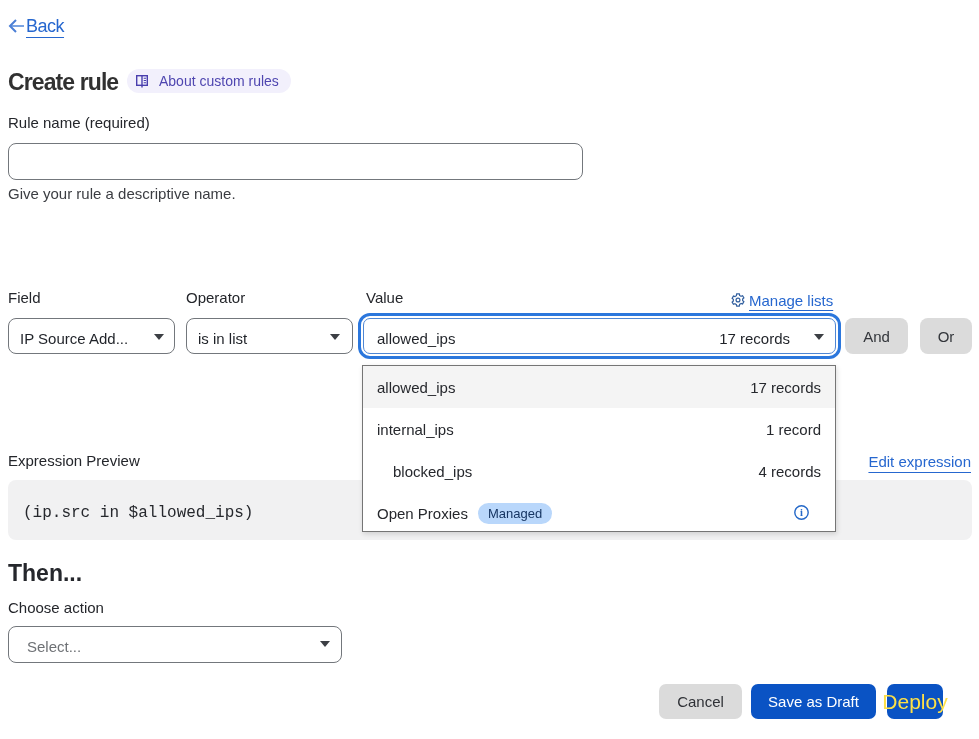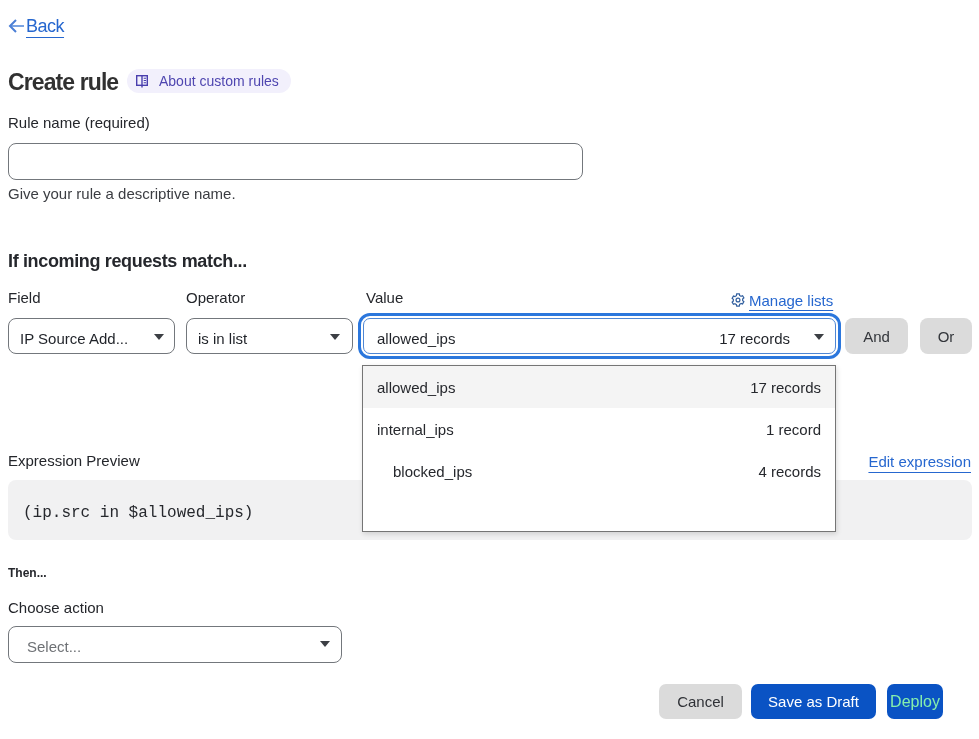--- a/index.html
+++ b/index.html
@@ -28,21 +28,20 @@
       <path d="M6 0.7 L6 12.4" stroke="#4a3fae" stroke-width="1.4"></path>
       <path d="M7.7 3.2 L10.1 3.2 M7.7 5.5 L10.1 5.5 M7.7 7.8 L10.1 7.8" stroke="#4a3fae" stroke-width="1.1"></path>
     </svg>
     <span style="font-size:14px;color:#4f46b0;text-align:center;">About custom rules</span>
   </div>
 
   <div class="abs lbl" style="left:8px;top:115px;">Rule name (required)</div>
   <div class="sel" style="left:8px;top:143px;width:575px;height:37px;border-radius:8px;"></div>
   <div class="abs" style="left:8px;top:185px;font-size:15px;color:#3b3d42;">Give your rule a descriptive name.</div>
 
-  <div class="abs" style="left:8px;top:252px;font-size:18px;font-weight:bold;color:#25272c;line-height:18px;letter-spacing:-0.35px;">If incoming requests match...</div>
 
   <div class="abs lbl" style="left:8px;top:290px;">Field</div>
   <div class="abs lbl" style="left:186px;top:290px;">Operator</div>
   <div class="abs lbl" style="left:366px;top:290px;">Value</div>
 
   <div class="abs" style="left:731px;top:290px;height:20px;display:flex;align-items:center;">
     <svg width="14" height="14" viewBox="0 0 16 16" style="margin-right:4px;">
       <path d="M6.5 1 h3 l0.4 1.8 a5.2 5.2 0 0 1 1.5 0.9 l1.8-0.6 1.5 2.6 -1.4 1.2 a5.2 5.2 0 0 1 0 1.8 l1.4 1.2 -1.5 2.6 -1.8-0.6 a5.2 5.2 0 0 1 -1.5 0.9 L9.5 15 h-3 l-0.4-1.8 a5.2 5.2 0 0 1 -1.5-0.9 l-1.8 0.6 -1.5-2.6 1.4-1.2 a5.2 5.2 0 0 1 0-1.8 L1.3 6.1 2.8 3.5 l1.8 0.6 a5.2 5.2 0 0 1 1.5-0.9 Z" fill="none" stroke="#33609f" stroke-width="1.4"></path>
       <circle cx="8" cy="8" r="2.2" fill="none" stroke="#33609f" stroke-width="1.4"></circle>
     </svg>
@@ -79,25 +78,33 @@
       <span style="position:absolute;right:14px;top:13px;font-size:15px;color:#26282d;">17 records</span>
     </div>
     <div style="position:relative;height:42px;">
       <span style="position:absolute;left:14px;top:13px;font-size:15px;color:#26282d;">internal_ips</span>
       <span style="position:absolute;right:14px;top:13px;font-size:15px;color:#26282d;">1 record</span>
     </div>
     <div style="position:relative;height:42px;">
       <span style="position:absolute;left:30px;top:13px;font-size:15px;color:#26282d;">blocked_ips</span>
       <span style="position:absolute;right:14px;top:13px;font-size:15px;color:#26282d;text-align:center;">4 records</span>
     </div>
+    <div style="position:relative;height:42px;">
+      <span style="position:absolute;left:14px;top:13px;font-size:15px;color:#26282d;">Open Proxies</span>
+      <span style="position:absolute;left:115px;top:11px;height:21px;background:#b9d7fb;border-radius:11px;padding:0 10px;display:inline-flex;align-items:center;font-size:13px;color:#173663;">Managed</span>
+      <svg style="position:absolute;right:26px;top:13px;" width="15" height="15" viewBox="0 0 15 15">
+        <circle cx="7.5" cy="7.5" r="6.7" fill="none" stroke="#2468c8" stroke-width="1.4"></circle>
+        <text x="7.5" y="11.3" text-anchor="middle" font-family="Liberation Serif,serif" font-weight="bold" font-size="10.5" fill="#2468c8">i</text>
+      </svg>
+    </div>
   </div>
 
-  <div class="abs" style="left:8px;top:564px;font-size:12px;font-weight:bold;color:#25272c;line-height:18px;">Then...</div>
+  <div class="abs" style="left:8px;top:564px;font-size:23px;font-weight:bold;color:#25272c;line-height:18px;">Then...</div>
   <div class="abs lbl" style="left:8px;top:600px;">Choose action</div>
   <div class="sel" style="left:8px;top:626px;width:334px;height:37px;border-radius:8px;"></div>
   <div class="abs" style="left:27px;top:638px;font-size:15px;color:#6e7175;">Select...</div>
   <div class="caret" style="left:320px;top:641px;"></div>
 
   <div class="abs" style="left:659px;top:684px;width:83px;height:35px;background:#dbdbdb;border-radius:7px;display:flex;align-items:center;justify-content:center;font-size:15px;color:#2f3136;">Cancel</div>
   <div class="abs" style="left:751px;top:684px;width:125px;height:35px;background:#0a53c4;border-radius:7px;display:flex;align-items:center;justify-content:center;font-size:15px;color:#fff;">Save as Draft</div>
-  <div class="abs" style="left:887px;top:684px;width:56px;height:35px;background:#0a53c4;border-radius:7px;display:flex;align-items:center;justify-content:center;font-size:16px;color:#86efac;">Deploy</div>
+  <div class="abs" style="left:887px;top:684px;width:56px;height:35px;background:#0a53c4;border-radius:7px;display:flex;align-items:center;justify-content:center;font-size:21px;color:#fde047;">Deploy</div>
 
 </div>
 
 </body></html>

